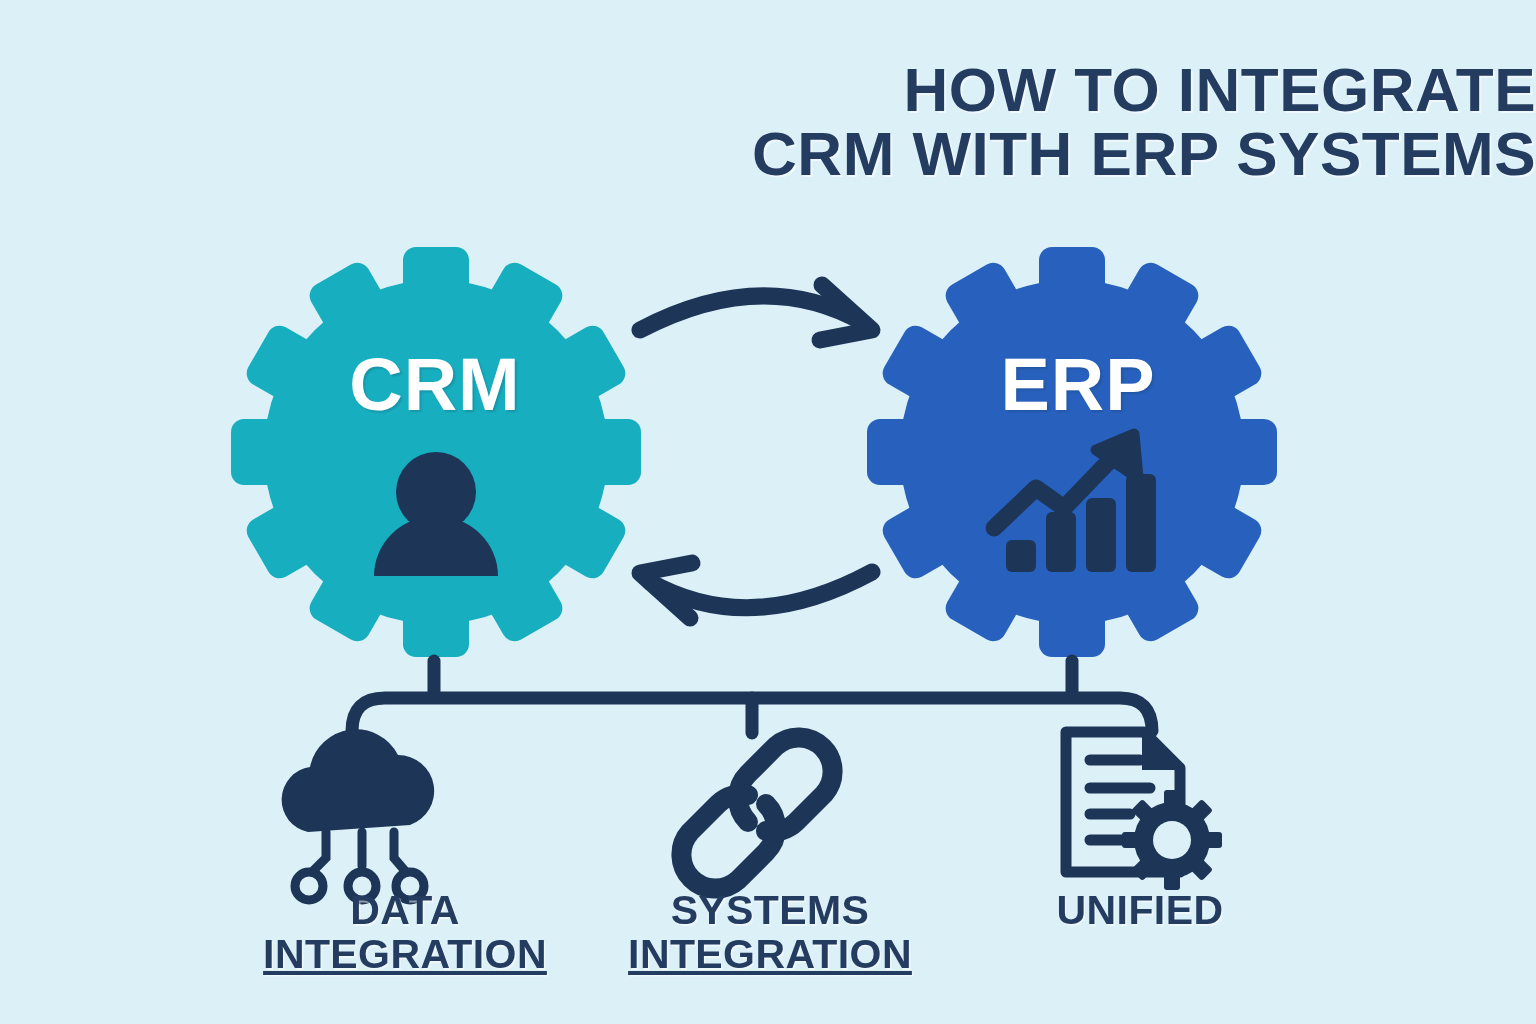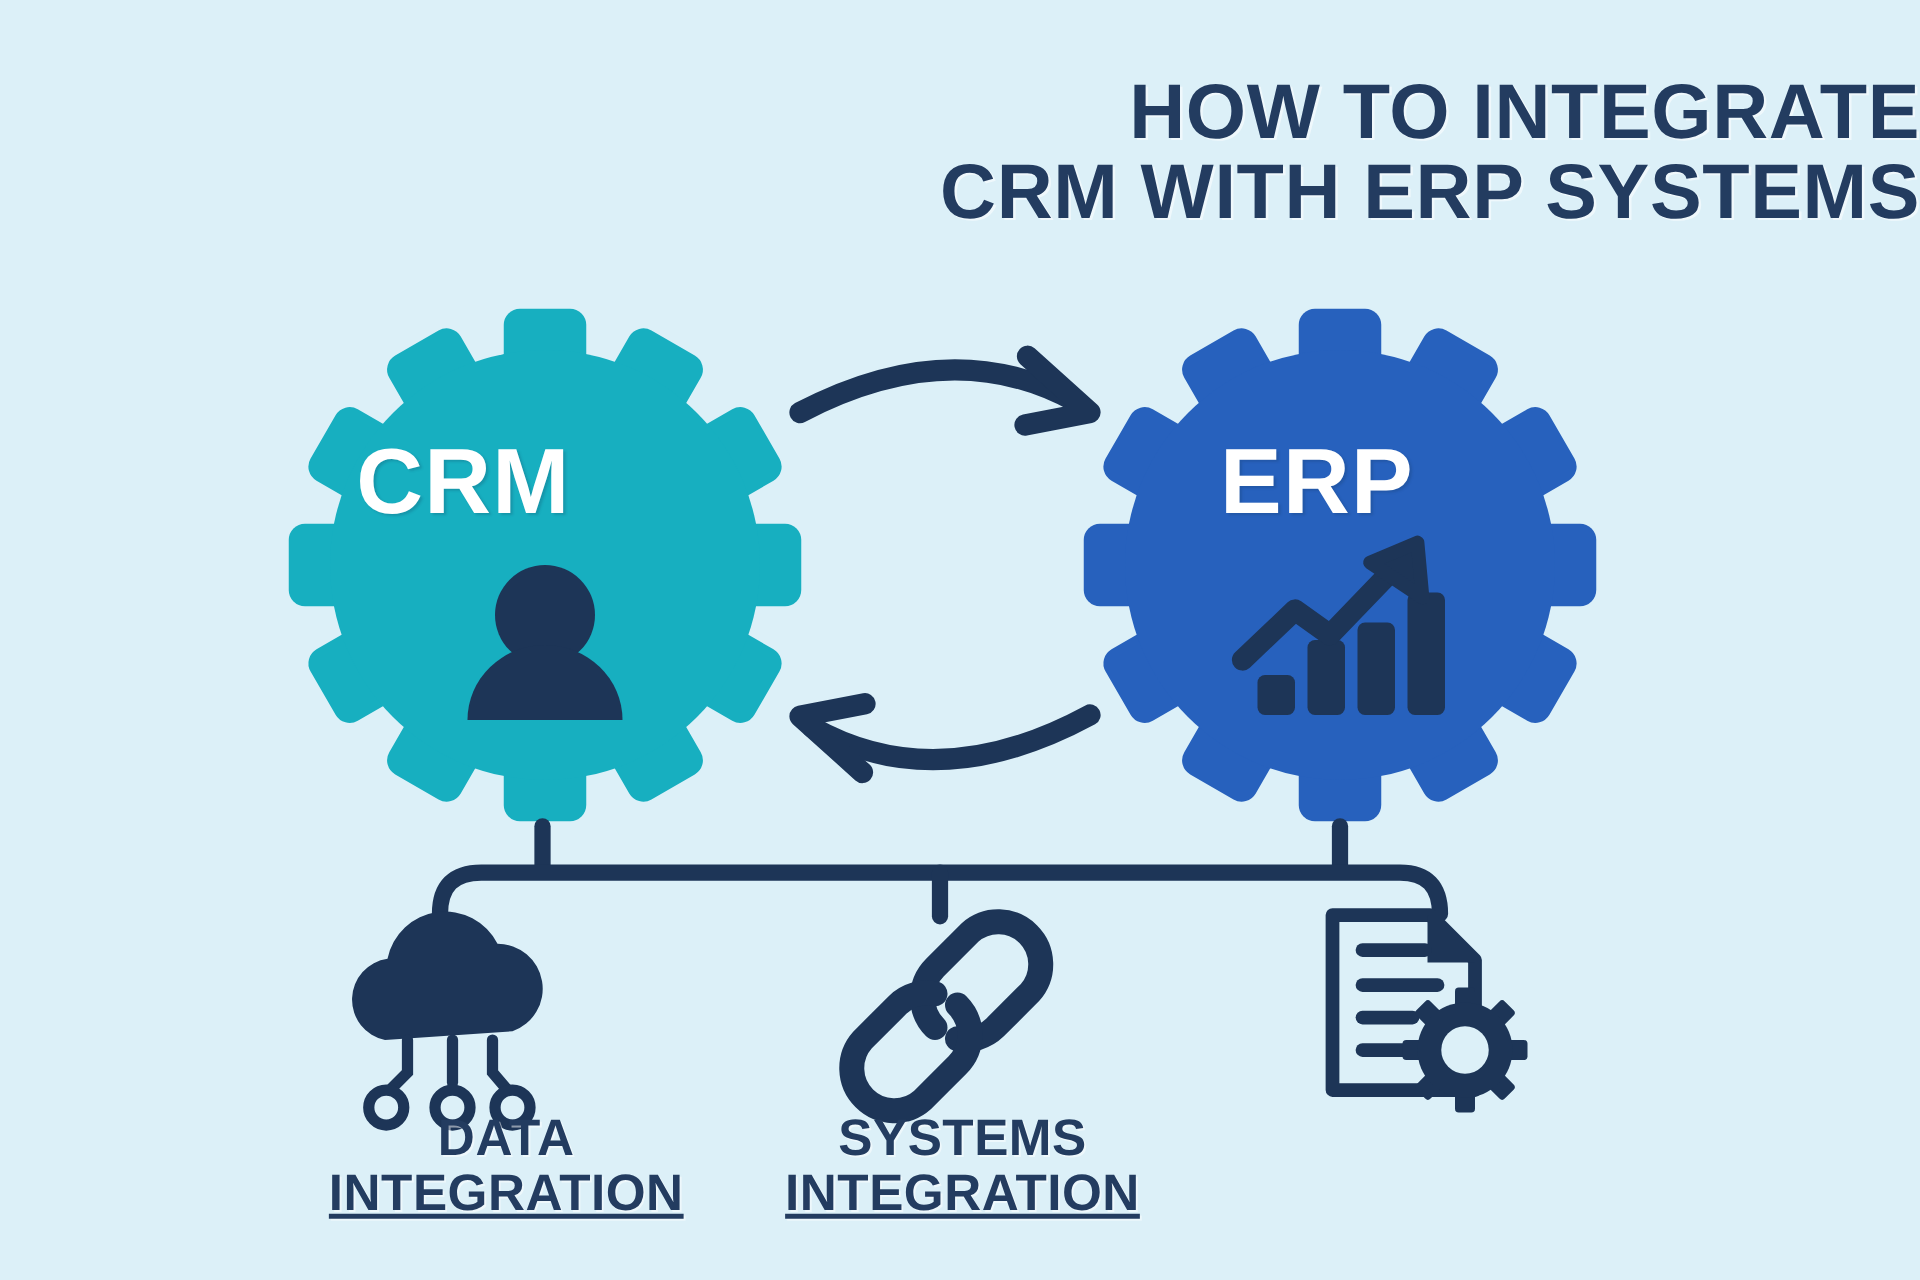--- a/index.html
+++ b/index.html
@@ -42,29 +42,30 @@
     width: 1536px;
     height: 1024px;
   }
   .gear-label {
     position: absolute;
     font-family: "Liberation Sans", sans-serif;
     font-weight: bold;
     font-size: 74px;
     color: #ffffff;
     letter-spacing: 1px;
+    text-align: center;
     text-shadow: 2px 2px 2px rgba(20,50,80,0.20);
   }
   #crm-label {
     left: 285px;
     top: 342px;
     width: 300px;
   }
   #erp-label {
-    left: 976px;
+    left: 928px;
     top: 342px;
     width: 300px;
   }
   .feature-label {
     position: absolute;
     width: 300px;
     text-align: center;
     font-family: "Liberation Sans", sans-serif;
     font-weight: bold;
     font-size: 41px;
@@ -229,15 +230,16 @@
 
   <div class="feature-label" id="feat-0-label">
     <span class="l1">DATA</span>
     <span class="l2">INTEGRATION</span>
   </div>
   <div class="feature-label" id="feat-1-label">
     <span class="l1">SYSTEMS</span>
     <span class="l2">INTEGRATION</span>
   </div>
   <div class="feature-label" id="feat-2-label">
+    <span class="l1">UNIFIED</span>
   </div>
 
 </div>
 
 </body></html>

